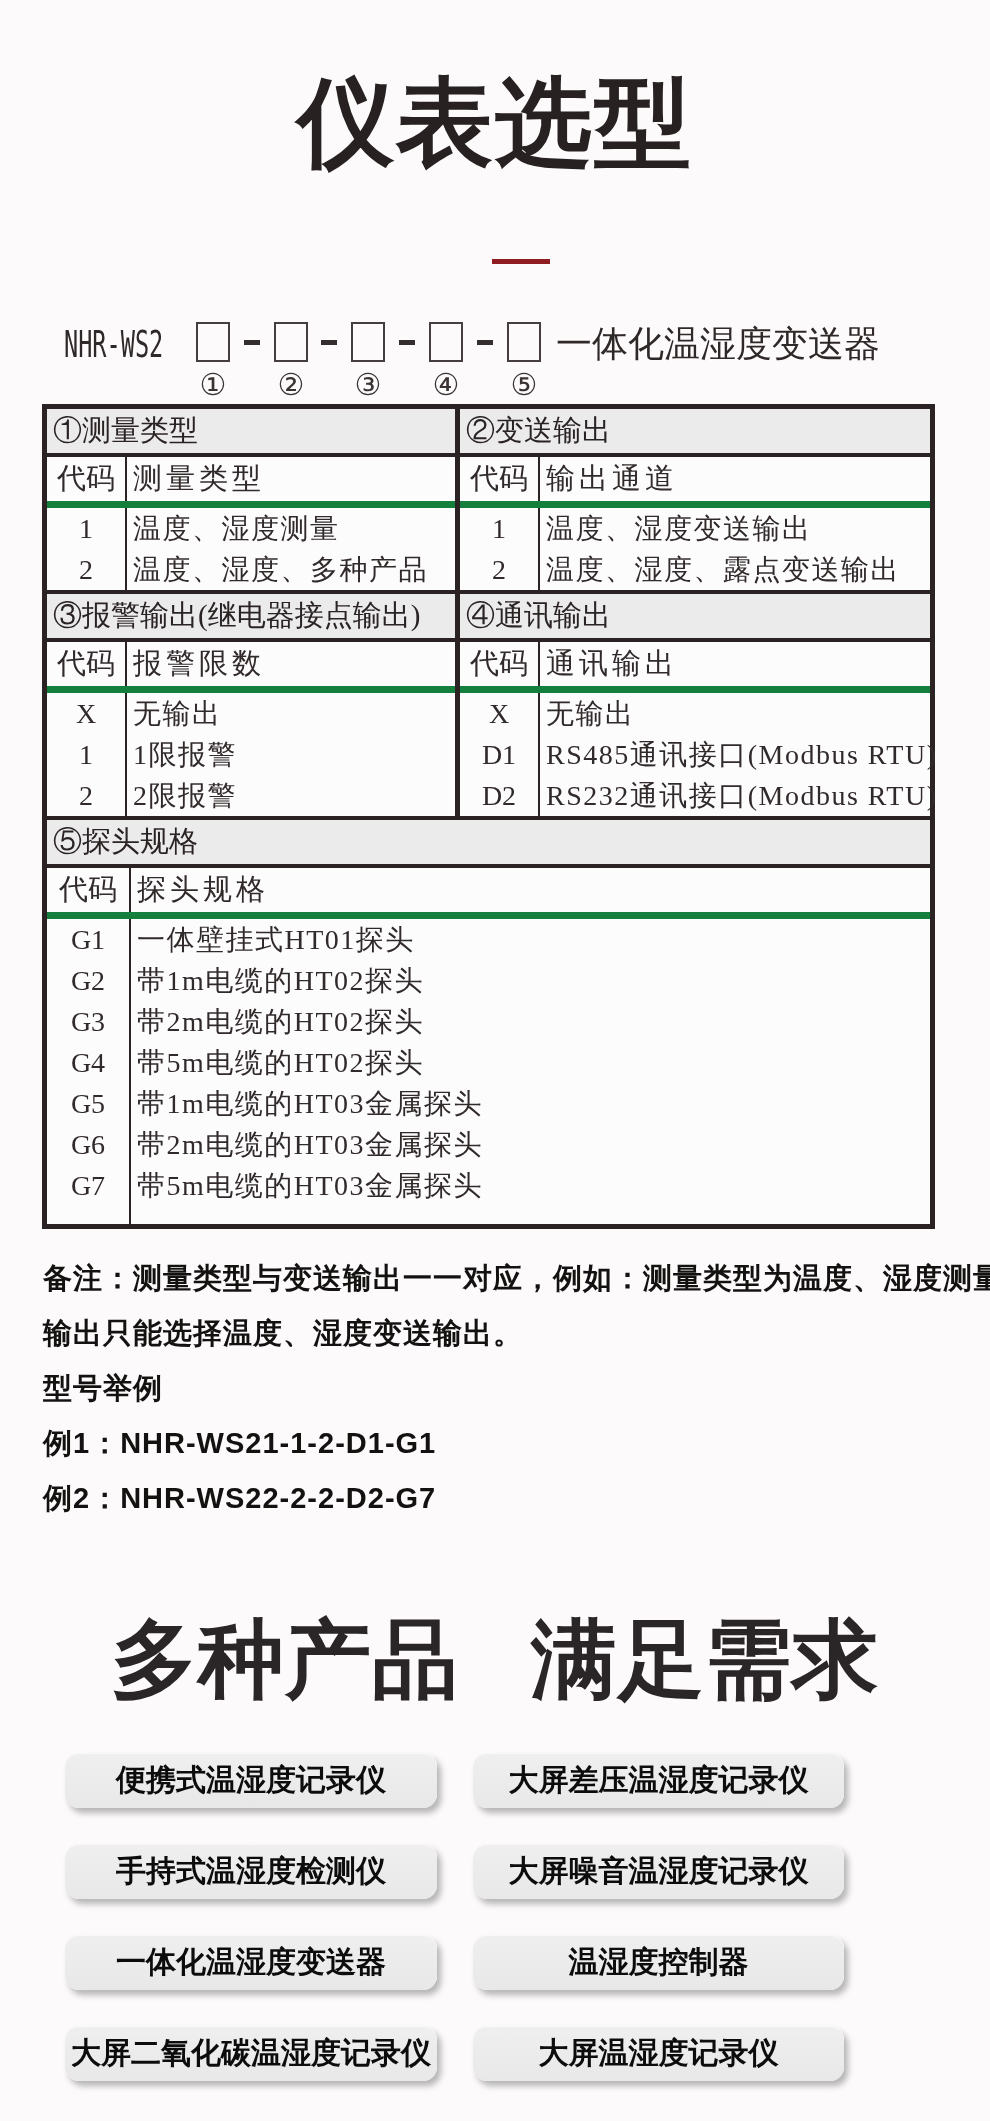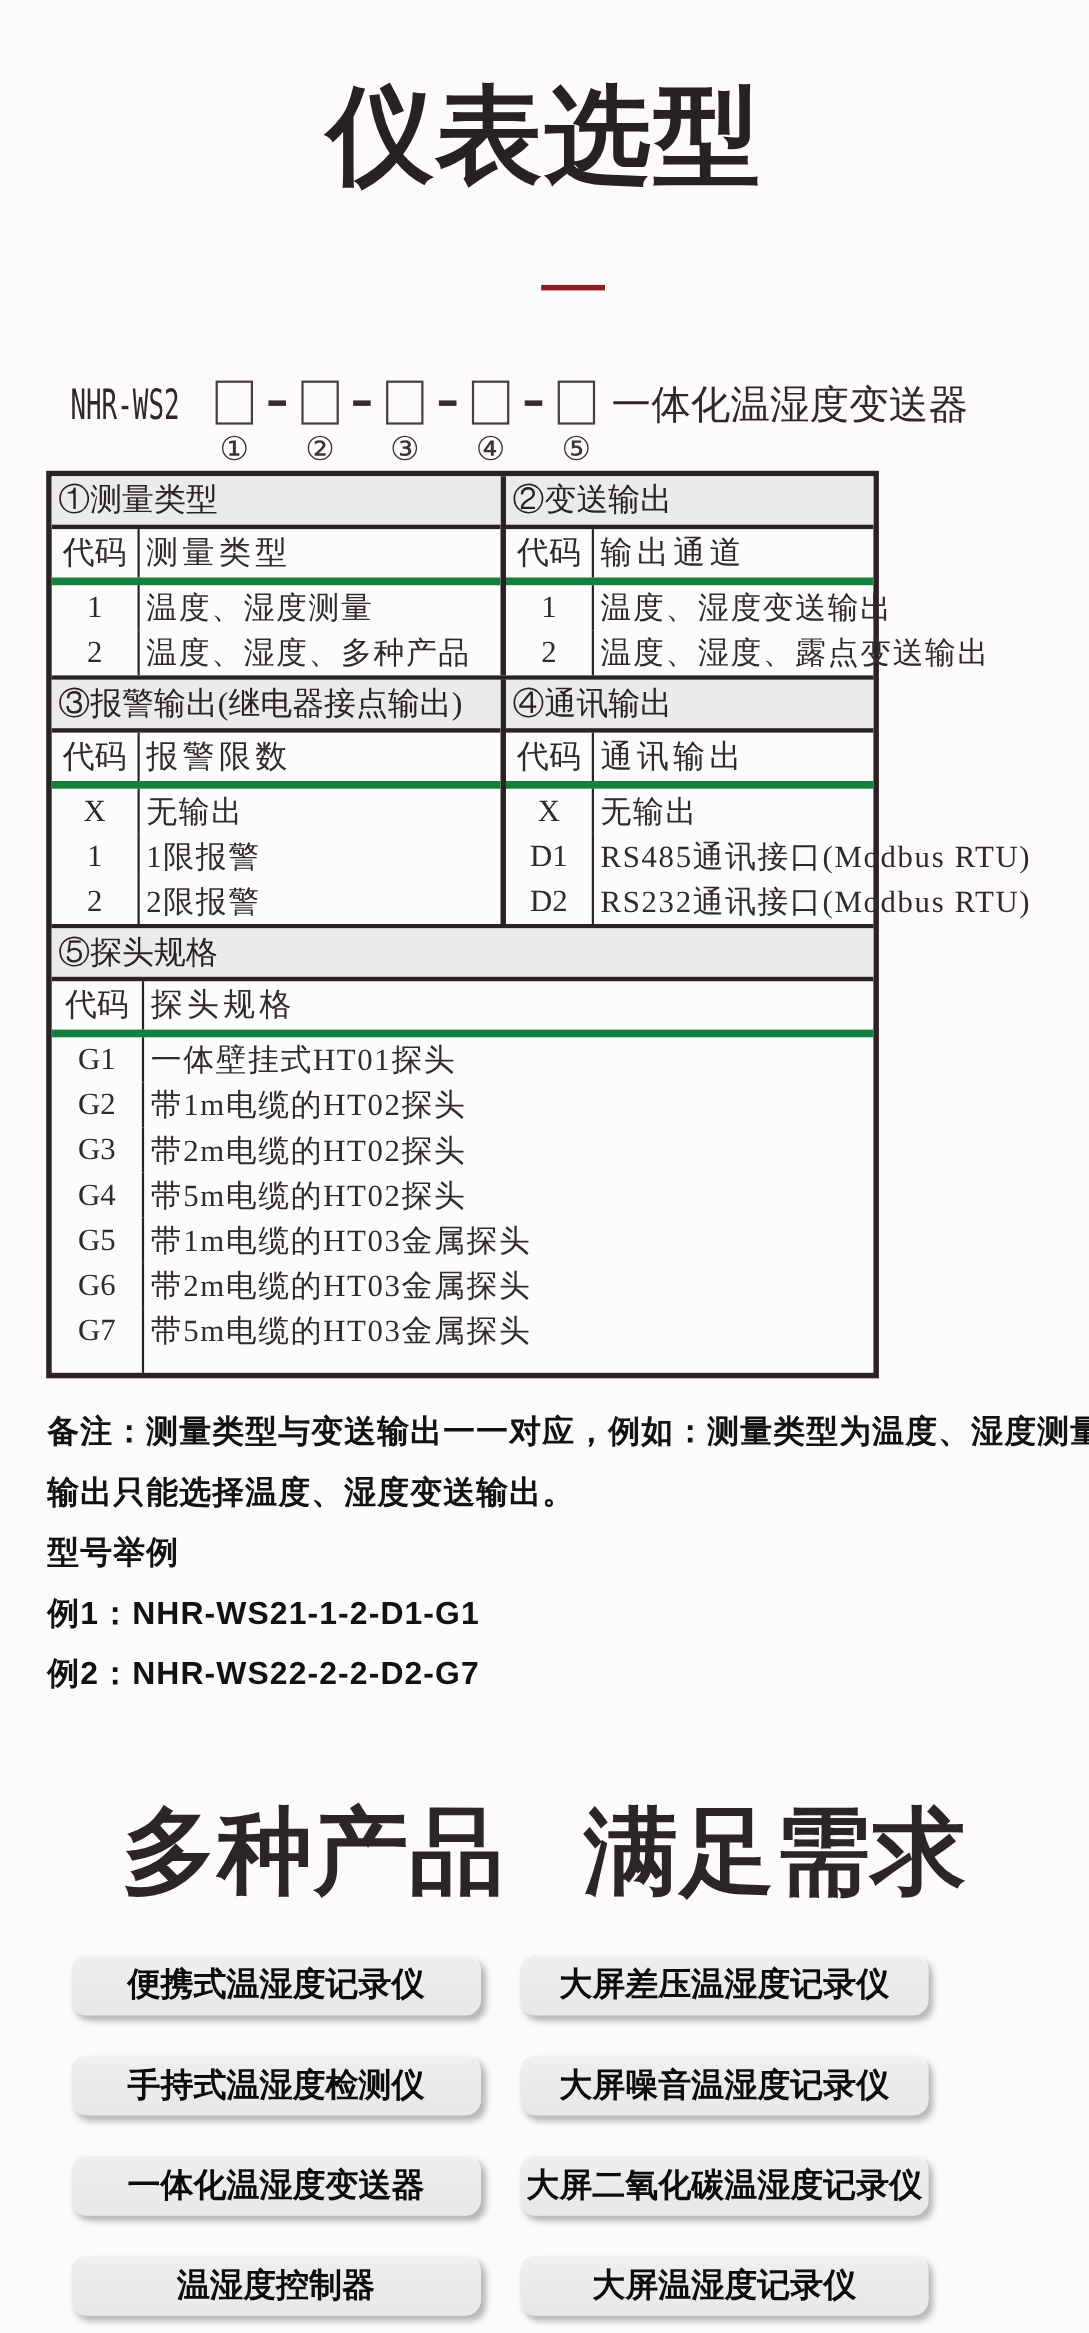--- a/index.html
+++ b/index.html
@@ -8,34 +8,34 @@
     font-family:"Liberation Sans", sans-serif;color:#231f20;
   }
   
   .title{
     margin:12px;padding-top:52px;text-align:center;
     font-size:97px;line-height:1.22;font-weight:900;color:#272122;letter-spacing:2px;
   }
   .dash{width:58px;height:5px;background:#8e1c20;margin:77px 0 0 492px;}
 
   
-  .model{position:relative;margin-top:76px;height:88px;font-family:"Liberation Serif", serif;}
+  .model{position:relative;margin-top:52px;height:88px;font-family:"Liberation Serif", serif;}
   .m-prefix{
     position:absolute;left:64px;top:6px;height:44px;line-height:44px;
     font-family:"DejaVu Sans Mono", monospace;font-size:38px;color:#2f2829;
     transform:scaleX(0.62);transform-origin:0 50%;white-space:nowrap;
   }
   .m-box{position:absolute;top:6px;width:34px;height:40px;border:2px solid #453d3e;box-sizing:border-box;background:transparent;}
   .m-hyphen{position:absolute;top:24px;width:16px;height:5px;background:#352e2f;}
   .m-suffix{position:absolute;left:556px;top:6px;height:44px;line-height:44px;font-size:36px;color:#2f2829;letter-spacing:0px;white-space:nowrap;}
   .m-circ{position:absolute;top:52px;transform:translateX(-50%);font-size:30px;line-height:34px;color:#3a3233;}
 
   
   .ptable{
-    margin:0 0 0 42px;width:757px;box-sizing:border-box;
+    margin:0 0 0 42px;width:893px;box-sizing:border-box;
     border:5px solid #2b2223;background:#fdfcfc;
     font-family:"Liberation Serif", serif;color:#312a2b;
   }
   .trow-pair{display:flex;}
   .half-left{width:413px;border-right:5px solid #2b2223;box-sizing:border-box;}
   .half-right{flex:1;min-width:0;}
   .block2,.sec5{border-top:4px solid #2b2223;}
   .sec-title{
     height:44px;background:#ecebeb;border-bottom:4px solid #2b2223;
     display:flex;align-items:center;padding-left:6px;
@@ -235,18 +235,18 @@
   <div class="products-heading">
     <span>多种产品</span><span class="ph-right">满足需求</span>
   </div>
 
   <div class="buttons-grid">
     <div class="pbtn">便携式温湿度记录仪</div>
     <div class="pbtn">大屏差压温湿度记录仪</div>
     <div class="pbtn">手持式温湿度检测仪</div>
     <div class="pbtn">大屏噪音温湿度记录仪</div>
     <div class="pbtn">一体化温湿度变送器</div>
+    <div class="pbtn">温湿度控制器</div>
     <div class="pbtn">大屏二氧化碳温湿度记录仪</div>
-    <div class="pbtn">温湿度控制器</div>
     <div class="pbtn">大屏温湿度记录仪</div>
   </div>
 
 </div>
 
 </body></html>

